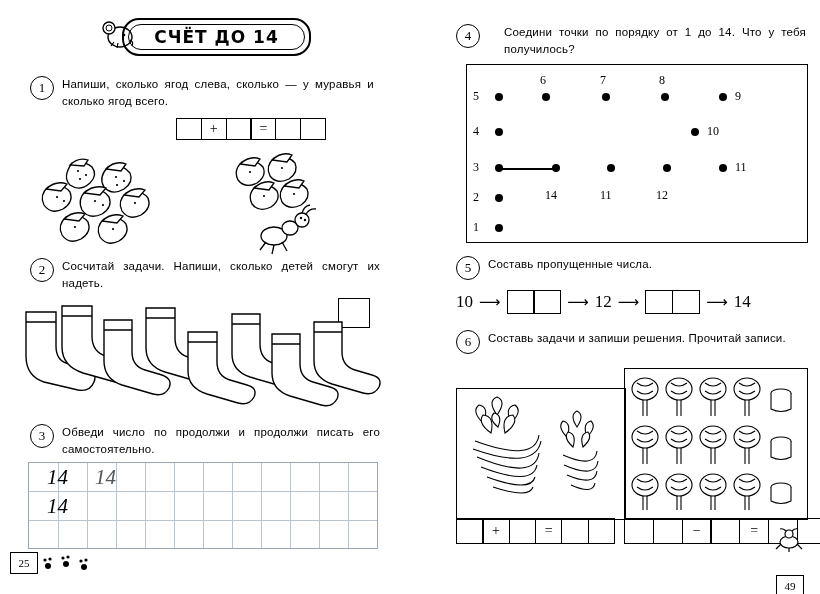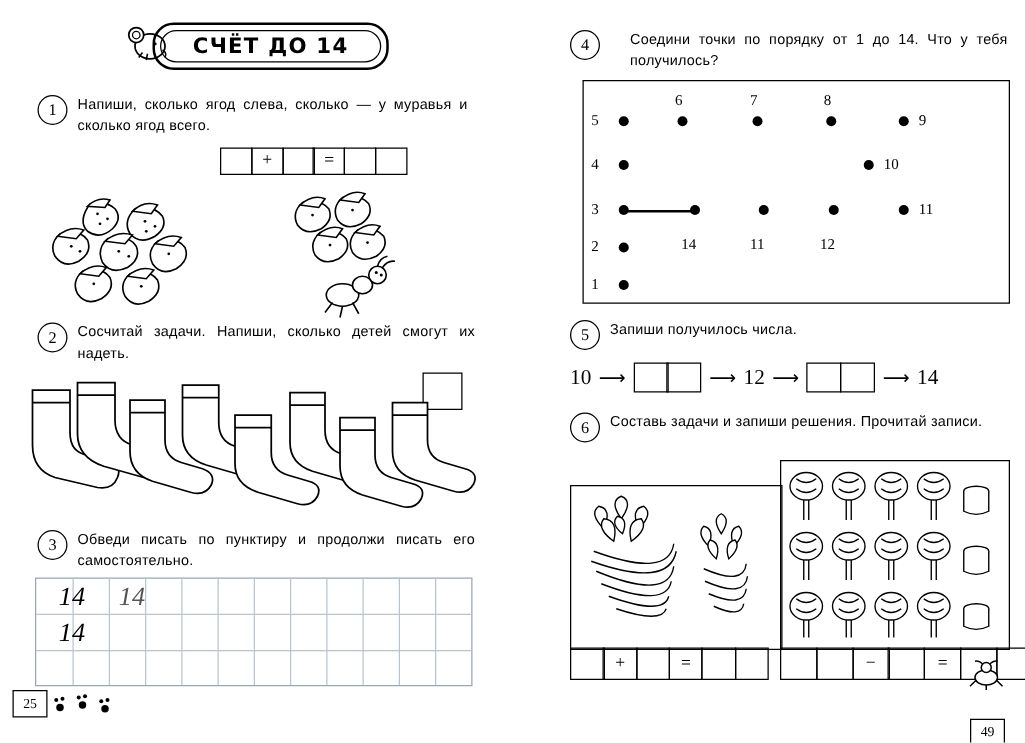--- a/index.html
+++ b/index.html
@@ -239,21 +239,21 @@
         <path d="M170 34 h29 v30 q0 14 13 18 l17 5 q11 3 7 12 q-5 9-16 6 l-31-9 q-19-6-19-23z"></path>
         <path d="M214 16 h28 v30 q0 15 13 19 l17 5 q11 3 7 12 q-5 9-16 6 l-31-9 q-18-6-18-23z"></path>
         <path d="M254 36 h28 v30 q0 14 13 18 l17 5 q11 3 7 12 q-5 9-16 6 l-31-9 q-18-6-18-23z"></path>
         <path d="M296 24 h28 v30 q0 14 13 18 l17 5 q11 3 7 12 q-5 9-16 6 l-31-9 q-18-6-18-23z"></path>
         <path d="M8 24 h30 M44 18 h30 M86 32 h28 M128 20 h29 M170 44 h29 M214 26 h28 M254 46 h28 M296 34 h28"></path>
       </g>
     </svg>
 
     <div class="task" style="left:30px;top:424px;width:352px;">
       <div class="num-circle">3</div>
-      <div class="task-text" style="width:318px;">Обведи писать по пунктиру и продолжи писать его самостоятельно.</div>
+      <div class="task-text" style="width:318px;">Обведи число по продолжи и продолжи писать его самостоятельно.</div>
     </div>
 
     <div id="grid3">
       <div class="gl" style="left:0;top:28.3px;width:100%;height:1px;"></div>
       <div class="gl" style="left:0;top:56.6px;width:100%;height:1px;"></div>
       <div class="gl" style="left:29px;top:0;width:1px;height:100%;"></div>
       <div class="gl" style="left:58px;top:0;width:1px;height:100%;"></div>
       <div class="gl" style="left:87px;top:0;width:1px;height:100%;"></div>
       <div class="gl" style="left:116px;top:0;width:1px;height:100%;"></div>
       <div class="gl" style="left:145px;top:0;width:1px;height:100%;"></div>
@@ -325,21 +325,21 @@
       <span class="dotlabel" style="left:78px;top:123px;">14</span>
       <span class="dotlabel" style="left:133px;top:123px;">11</span>
       <span class="dotlabel" style="left:189px;top:123px;">12</span>
 
       <span class="dotlabel" style="left:6px;top:155px;">1</span>
       <div class="dot" style="left:28px;top:159px;"></div>
     </div>
 
     <div class="task" style="left:46px;top:256px;width:350px;">
       <div class="num-circle">5</div>
-      <div class="task-text" style="width:318px;">Запиши получилось числа.</div>
+      <div class="task-text" style="width:318px;">Составь пропущенные числа.</div>
     </div>
 
     <div id="t5">
       <span class="numtxt">10</span>
       <span class="arrow">⟶</span>
       <span class="cellpair">
         <span class="cell"></span>
         <span class="cell"></span>
       </span>
       <span class="arrow">⟶</span>

